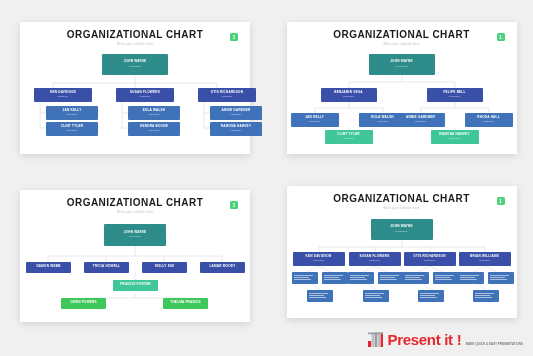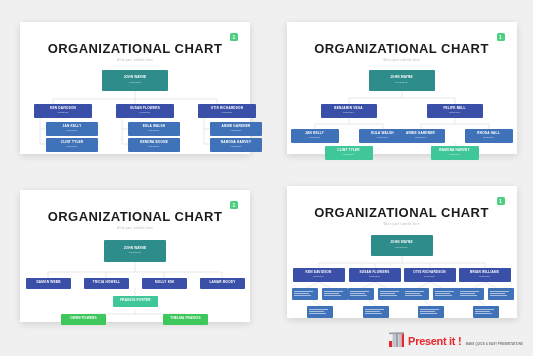--- a/index.html
+++ b/index.html
@@ -22,25 +22,25 @@
     box-shadow: 0 2px 7px rgba(0,0,0,0.13);
   }
   
   .s1 { left: 20px; top: 22px; width: 230px; height: 132px; }
   .s2 { left: 20px; top: 22px; width: 230px; height: 132px; }
   .s3 { left: 20px; top: 12px; width: 230px; height: 132px; }
   .s4 { left: 20px; top: 8px;  width: 230px; height: 132px; }
 
   .title {
     text-align: center;
-    font-size: 13px;
+    font-size: 10px;
     font-weight: bold;
     letter-spacing: 0.45px;
     color: #1b1b1b;
-    margin-top: 19px;
+    margin-top: 7px;
   }
   .subtitle {
     text-align: center;
     font-size: 2.7px;
     letter-spacing: 0.35px;
     color: #b2b2b2;
     margin-top: 2.5px;
   }
   .badge {
     position: absolute;
@@ -98,21 +98,21 @@
 
   svg.links { position: absolute; left: 0; top: 0; width: 100%; height: 100%;
               pointer-events: none; }
   svg.links path, svg.links line { stroke: #d3d7dc; stroke-width: 0.55; fill: none; }
 
   
   .logo { position: absolute; right: 10px; bottom: 8px; display: flex;
           align-items: center; gap: 3px; }
   .logo-mark { width: 17px; height: 17px; position: relative; }
   .logo-text { line-height: 1; }
-  .logo-main { font-size: 11px; font-weight: bold; color: #e8262d;
+  .logo-main { font-size: 15px; font-weight: bold; color: #e8262d;
                letter-spacing: -0.3px; }
   .logo-sub { font-size: 2.6px; font-weight: bold; color: #6d6d6d;
               letter-spacing: 0.25px; margin-top: 1.5px; }
 </style>
 </head>
 <body>
 
 <div class="grid">
 
   <div class="cell">

